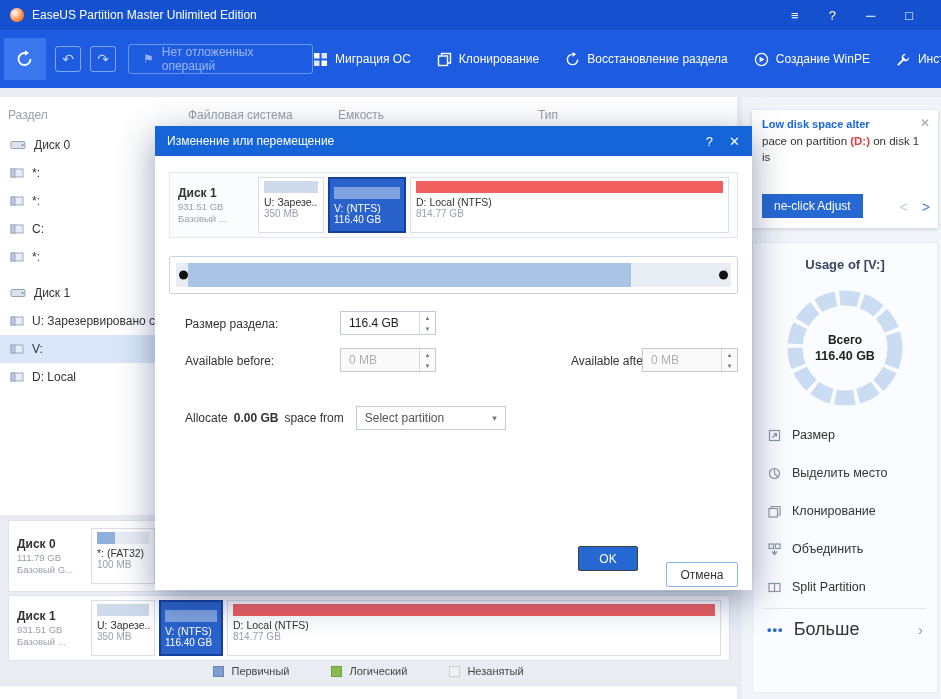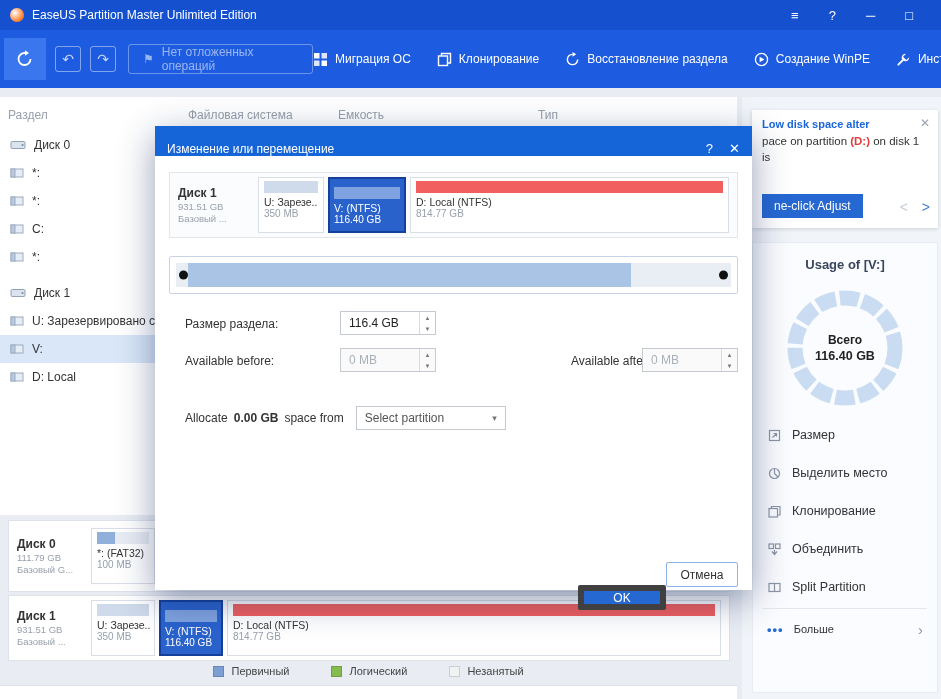--- a/index.html
+++ b/index.html
@@ -65,26 +65,26 @@
   .usage{position:absolute;top:145px;left:10px;right:3px;bottom:6px;background:#fbfcff;border:1px solid #e9edf3}
   .usage-title{text-align:center;margin-top:14px;font-size:13px;font-weight:bold;color:#39465e}
   .donut{position:relative;width:128px;height:128px;margin:12px auto 4px}
   .donut .ctr{position:absolute;inset:0;display:flex;flex-direction:column;align-items:center;justify-content:center;gap:2px}
   .donut .l1{font-size:12px;font-weight:bold;color:#222}
   .donut .l2{font-size:12.5px;font-weight:bold;color:#222}
   .mitem{display:flex;align-items:center;gap:10px;height:38px;padding:0 14px;font-size:12.5px;color:#333;cursor:pointer}
   .msep{border-top:1px solid #e4e8ee;margin:2px 10px}
   .more{display:flex;align-items:center;gap:10px;height:36px;padding:0 14px;cursor:pointer}
   .more .dots{color:#2a6ad4;font-size:13px;letter-spacing:1px;font-weight:bold}
-  .more .lbl{font-size:11px;color:#333}
+  .more .lbl{font-size:18px;color:#333}
   .more .chev{margin-left:auto;color:#8b95a6;font-size:15px}
 
   
   .dialog{position:absolute;left:155px;top:126px;width:597px;height:464px;background:#fff;box-shadow:0 10px 34px rgba(20,40,90,.45);z-index:20}
-  .dlg-head{height:30px;background:#1565d8;color:#fff;display:flex;align-items:flex-end;padding:0 12px;font-size:12px}
+  .dlg-head{height:30px;background:#1565d8;color:#fff;display:flex;align-items:center;padding:0 12px;font-size:12px}
   .dlg-head .sp{margin-left:auto;display:flex;gap:16px;font-size:13px}
   .dlg-head .sp span{cursor:pointer}
   .dlg-body{position:relative;height:434px}
   .dstrip{position:absolute;top:16px;left:14px;right:14px;height:66px;border:1px solid #e2e6ec;background:#fbfcfe;display:flex;align-items:center;padding:4px 8px;gap:4px}
   .sliderbox{position:absolute;top:100px;left:14px;right:14px;height:38px;border:1px solid #c8d4e6;border-radius:2px;padding:6px;background:#fff}
   .track{position:relative;height:24px;background:#e9eef5}
   .track .used{position:absolute;left:12px;top:0;bottom:0;width:calc(82% - 12px);background:#aac4e6}
   .hdl{position:absolute;top:50%;width:9px;height:9px;background:#111;border-radius:50%;transform:translateY(-50%);cursor:ew-resize}
   .hdl.l{left:3px}.hdl.r{right:3px}
   .frm-label{position:absolute;font-size:12px;color:#333}
@@ -92,21 +92,21 @@
   .spin .v{flex:1;padding-left:8px;font-size:12px;color:#222}
   .spin .arr{width:16px;border-left:1px solid #d5dae0;height:100%;display:flex;flex-direction:column}
   .spin .arr i{flex:1;display:flex;align-items:center;justify-content:center;font-style:normal;font-size:6px;color:#777;cursor:pointer}
   .spin.dis{background:#fafafa}
   .spin.dis .v{color:#aab0b8}
   .allocrow{position:absolute;left:30px;top:250px;display:flex;align-items:center;gap:6px;font-size:12px;color:#333}
   .allocrow b{font-size:12px}
   .dd{display:flex;width:150px;height:24px;border:1px solid #c5cad2;align-items:center;padding:0 8px;font-size:12px;color:#555;background:#fff;margin-left:6px;cursor:pointer}
   .dd .ch{margin-left:auto;color:#777;font-size:9px}
   .btn{position:absolute;height:25px;font-size:12px;font-family:inherit;cursor:pointer;border-radius:2px}
-  .btn.ok{left:423px;top:429px;width:88px;background:#2668d2;color:#fff;border:6px solid #404040}
+  .btn.ok{left:423px;top:390px;width:60px;background:#2668d2;color:#fff;border:1px solid #404040}
   .btn.cancel{left:511px;top:406px;width:72px;background:#fff;color:#333;border:1px solid #8fb3e6}
 </style>
 </head>
 <body>
 
 <div class="app">
 
   <header class="titlebar">
     <span class="logo"></span>
     <span class="ttl">EaseUS Partition Master Unlimited Edition</span>

